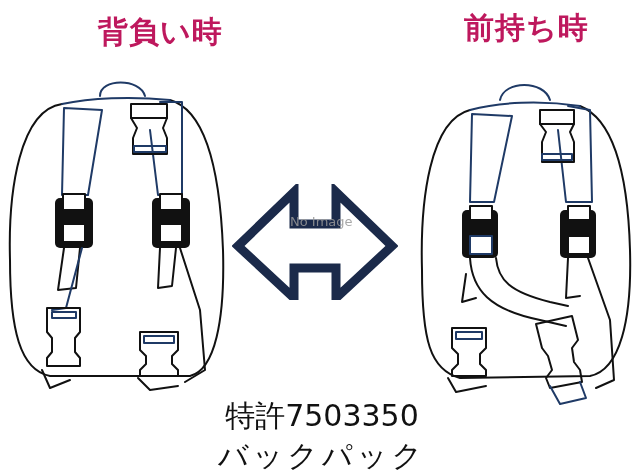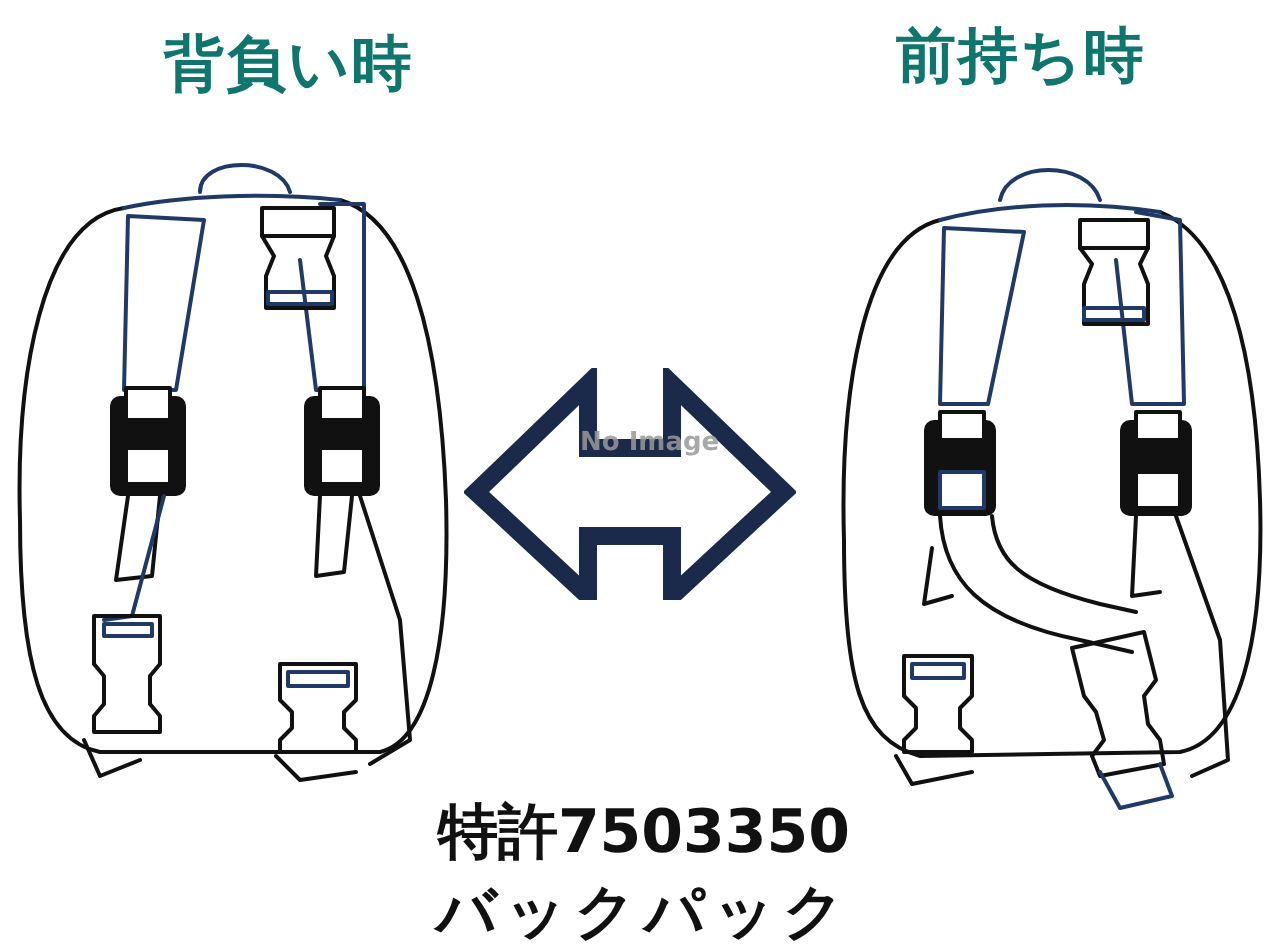--- a/index.html
+++ b/index.html
@@ -1,25 +1,25 @@
 <!DOCTYPE html>
 <html><head>
 <meta charset="utf-8">
 <style>
   html, body { margin:0; padding:0; background:#ffffff; }
   body { width:644px; height:476px; position:relative; overflow:hidden;
          font-family:"DejaVu Sans", sans-serif; }
-  .title { position:absolute; font-weight:bold; font-size:30px; color:#0f766e; letter-spacing:1px; }
+  .title { position:absolute; font-weight:bold; font-size:30px; color:#be185d; letter-spacing:1px;margin-left:16px; }
   #t-left { left:82px; top:12px; }
   #t-right { left:448px; top:8px; }
-  .caption { position:absolute; left:0; width:644px; text-align:center; font-weight:bold; color:#111; }
+  .caption { position:absolute; left:0; width:644px; text-align:center; font-weight:normal; color:#111; }
   #cap1 { top:396px; font-size:30px; }
   #cap2 { top:436px; font-size:30px; letter-spacing:4px;text-align:center; }
   svg.bp { position:absolute; }
-  #noimg { position:absolute; left:290px; top:214px; font-size:13px; color:#999; opacity:0.85;font-weight:bold; }
+  #noimg { position:absolute; left:290px; top:214px; font-size:13px; color:#999; opacity:0.85; }
 </style>
 </head>
 <body>
 
 <div id="t-left" class="title">背負い時</div>
 <div id="t-right" class="title">前持ち時</div>
 
 <svg class="bp" style="left:0;top:70px" width="240" height="330" viewBox="0 0 240 330" fill="none" stroke-linecap="round" stroke-linejoin="round">
   <path d="M100 26 C100 8 140 8 145 26" stroke="#1f3a66" stroke-width="2"></path>
   <path d="M62 34 C20 40 8 120 10 190 C10 260 20 300 50 306 L190 306 C215 300 225 250 223 180 C220 100 205 40 170 30" stroke="#111" stroke-width="2"></path>

